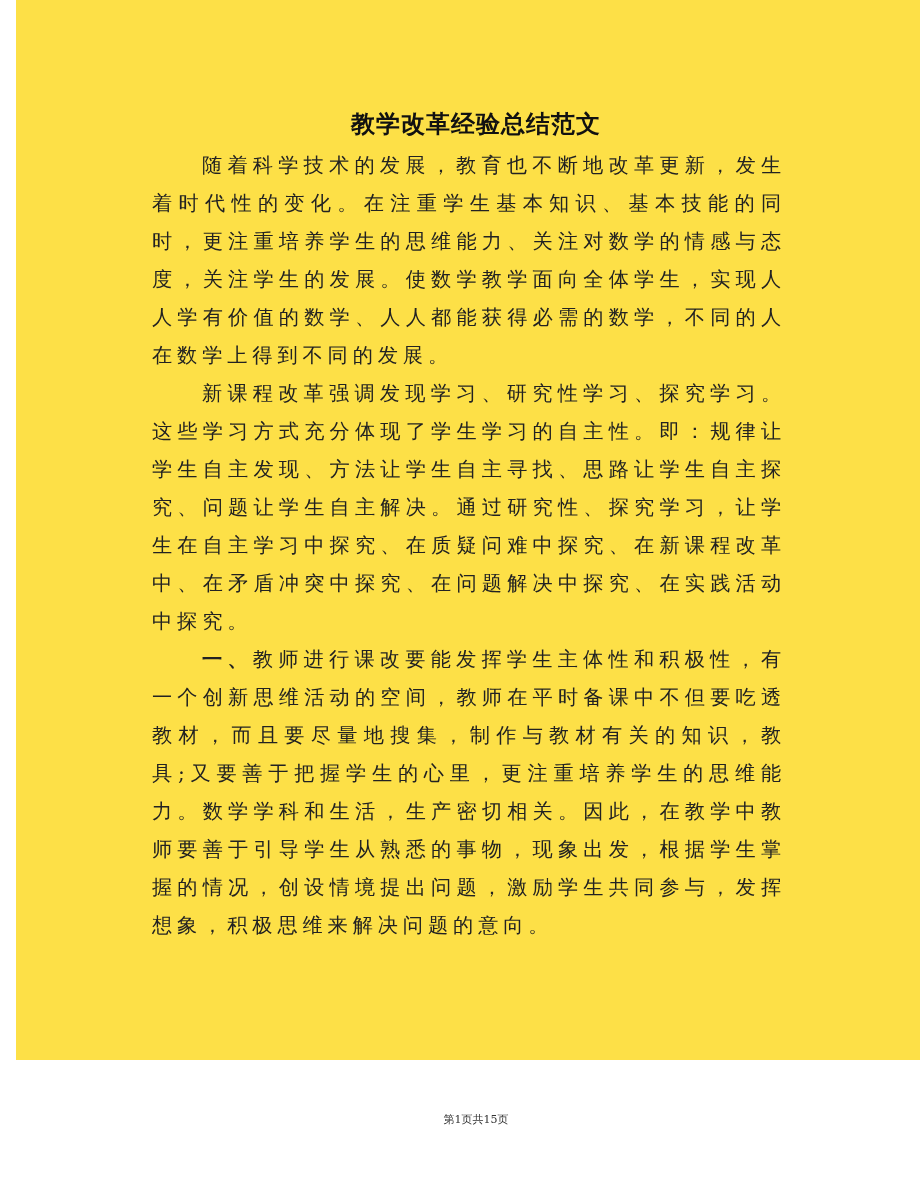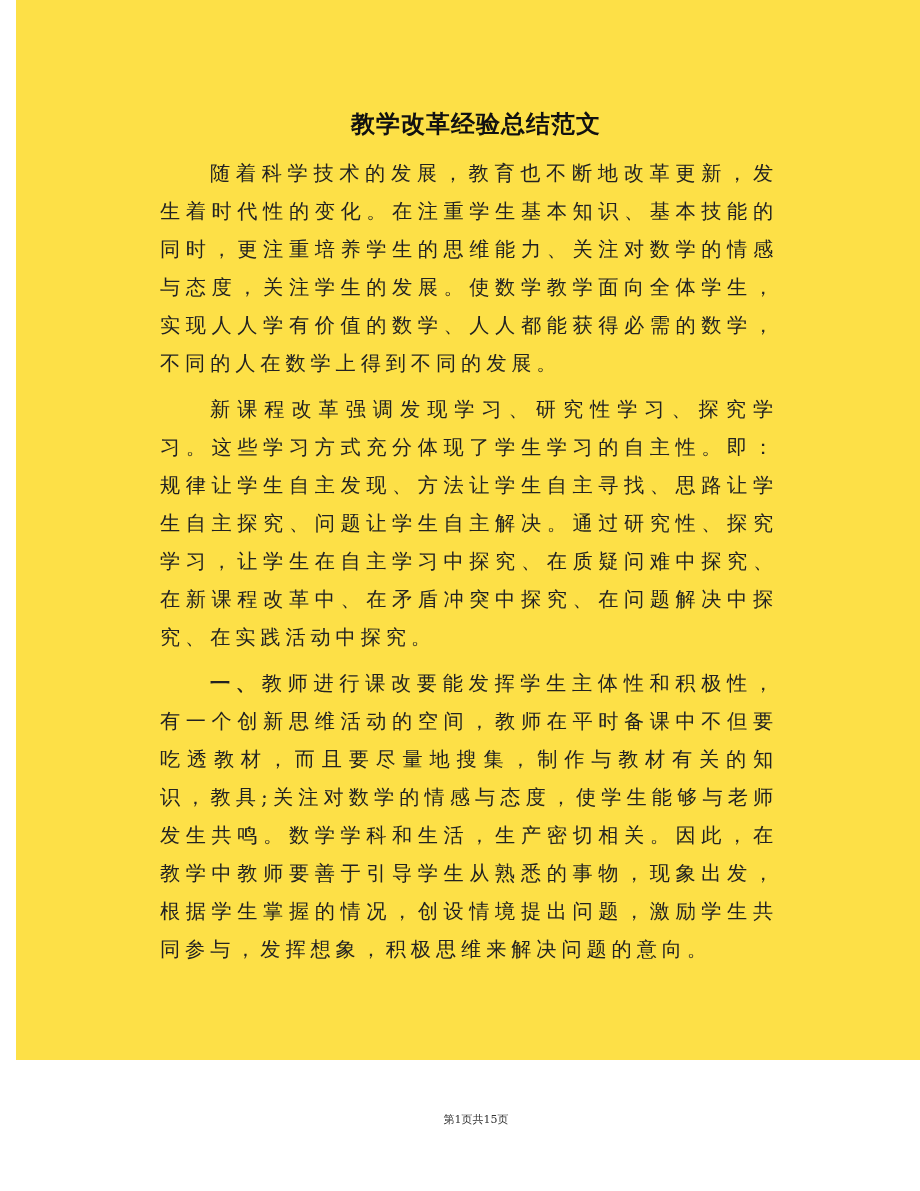--- a/index.html
+++ b/index.html
@@ -34,21 +34,21 @@
       color: #111111;
       line-height: 32px;
     }
     .body-text {
       position: absolute;
       left: 136px;
       top: 146px;
       width: 634px;
     }
     .para {
-      margin: 8px;
+      margin: 0;
       font-size: 20.2px;
       line-height: 38px;
       letter-spacing: 4.9px;
       text-indent: 50px;
       text-align: justify;
       color: #222222;
       font-family: "DejaVu Serif", "Liberation Serif", serif;
     }
     .para .lead {
       font-weight: bold;
@@ -66,17 +66,17 @@
   </style>
 </head>
 <body>
 
 <div class="page">
   <div class="title">教学改革经验总结范文</div>
 
   <div class="body-text">
     <p class="para"><span class="lead"></span><span>随着科学技术的发展，教育也不断地改革更新，发生着时代性的变化。在注重学生基本知识、基本技能的同时，更注重培养学生的思维能力、关注对数学的情感与态度，关注学生的发展。使数学教学面向全体学生，实现人人学有价值的数学、人人都能获得必需的数学，不同的人在数学上得到不同的发展。</span></p>
     <p class="para"><span class="lead"></span><span>新课程改革强调发现学习、研究性学习、探究学习。这些学习方式充分体现了学生学习的自主性。即：规律让学生自主发现、方法让学生自主寻找、思路让学生自主探究、问题让学生自主解决。通过研究性、探究学习，让学生在自主学习中探究、在质疑问难中探究、在新课程改革中、在矛盾冲突中探究、在问题解决中探究、在实践活动中探究。</span></p>
-    <p class="para"><span class="lead">一、</span><span>教师进行课改要能发挥学生主体性和积极性，有一个创新思维活动的空间，教师在平时备课中不但要吃透教材，而且要尽量地搜集，制作与教材有关的知识，教具;关注对数学的情感与态度，使学生能够与老师发生共鸣。数学学科和生活，生产密切相关。因此，在教学中教师要善于引导学生从熟悉的事物，现象出发，根据学生掌握的情况，创设情境提出问题，激励学生共同参与，发挥想象，积极思维来解决问题的意向。</span></p>
+    <p class="para"><span class="lead">一、</span><span>教师进行课改要能发挥学生主体性和积极性，有一个创新思维活动的空间，教师在平时备课中不但要吃透教材，而且要尽量地搜集，制作与教材有关的知识，教具;又要善于把握学生的心里，更注重培养学生的思维能力。数学学科和生活，生产密切相关。因此，在教学中教师要善于引导学生从熟悉的事物，现象出发，根据学生掌握的情况，创设情境提出问题，激励学生共同参与，发挥想象，积极思维来解决问题的意向。</span></p>
   </div>
 
   <div class="footer">第1页共15页</div>
 </div>
 
 </body></html>

